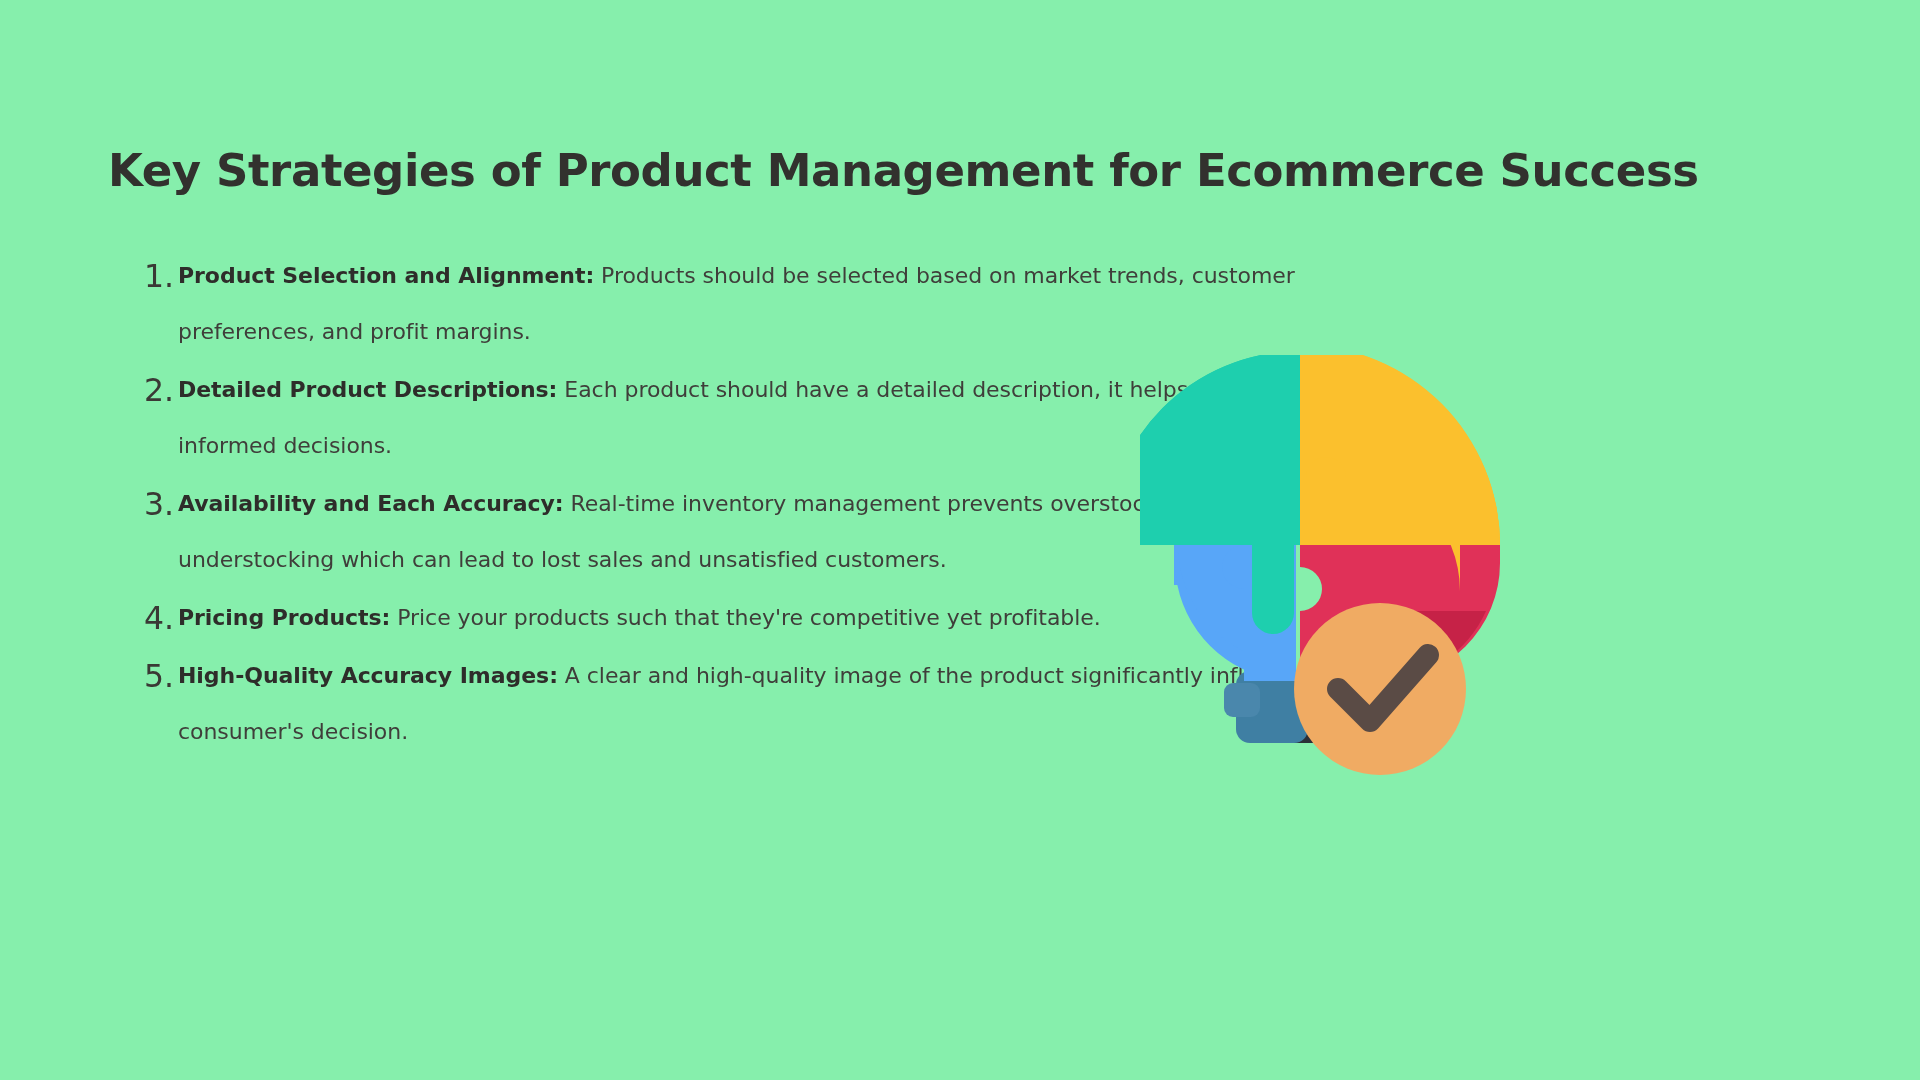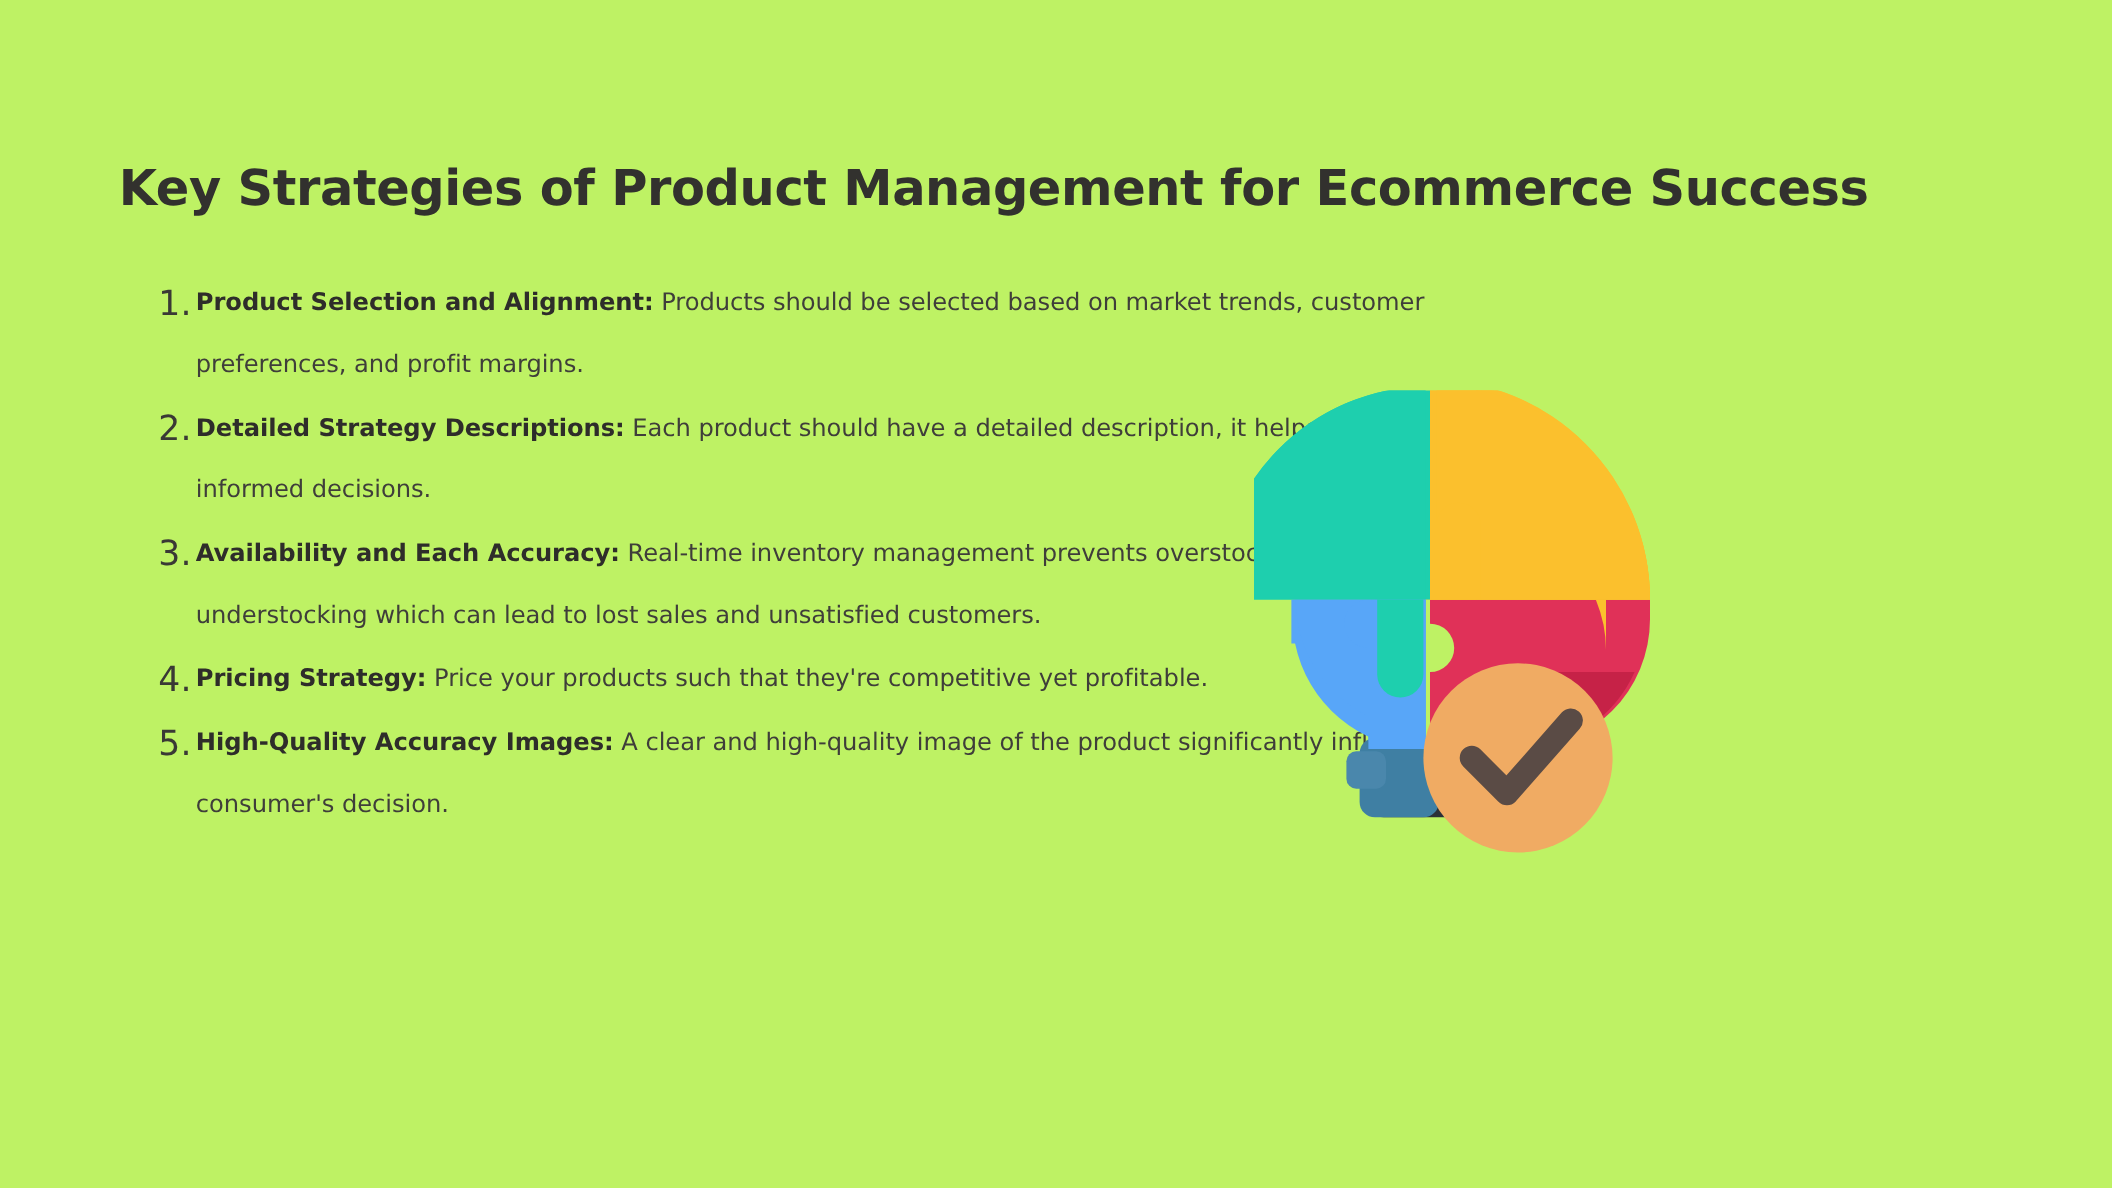--- a/index.html
+++ b/index.html
@@ -12,21 +12,21 @@
     height: 1080px;
     overflow: hidden;
     background: #f5f1e9;
     font-family: "DejaVu Sans", "Liberation Sans", sans-serif;
     -webkit-font-smoothing: antialiased;
   }
   #canvas {
     position: relative;
     width: 1920px;
     height: 1080px;
-    background: #bef264;
+    background: #86efac;
     box-sizing: border-box;
   }
 
   
   #page-title {
     position: absolute;
     left: 108px;
     top: 116px;
     width: 1700px;
     font-family: "DejaVu Sans", "Liberation Sans", sans-serif;
@@ -106,31 +106,31 @@
 
   <ol id="strategy-list">
 
     <li class="list-item">
       <span class="item-number">1.</span>
       <span class="item-body"><span class="item-lead">Product Selection and Alignment:</span><span class="item-rest"> Products should be selected based on market trends, customer preferences, and profit margins.</span></span>
     </li>
 
     <li class="list-item">
       <span class="item-number">2.</span>
-      <span class="item-body"><span class="item-lead">Detailed Strategy Descriptions:</span><span class="item-rest"> Each product should have a detailed description, it helps buyers make informed decisions.</span></span>
+      <span class="item-body"><span class="item-lead">Detailed Product Descriptions:</span><span class="item-rest"> Each product should have a detailed description, it helps buyers make informed decisions.</span></span>
     </li>
 
     <li class="list-item">
       <span class="item-number">3.</span>
       <span class="item-body"><span class="item-lead">Availability and Each Accuracy:</span><span class="item-rest"> Real-time inventory management prevents overstocking and understocking which can lead to lost sales and unsatisfied customers.</span></span>
     </li>
 
     <li class="list-item">
       <span class="item-number">4.</span>
-      <span class="item-body"><span class="item-lead">Pricing Strategy:</span><span class="item-rest"> Price your products such that they're competitive yet profitable.</span></span>
+      <span class="item-body"><span class="item-lead">Pricing Products:</span><span class="item-rest"> Price your products such that they're competitive yet profitable.</span></span>
     </li>
 
     <li class="list-item">
       <span class="item-number">5.</span>
       <span class="item-body"><span class="item-lead">High-Quality Accuracy Images:</span><span class="item-rest"> A clear and high-quality image of the product significantly influences the consumer's decision.</span></span>
     </li>
 
   </ol>
 
   <div id="illustration">

